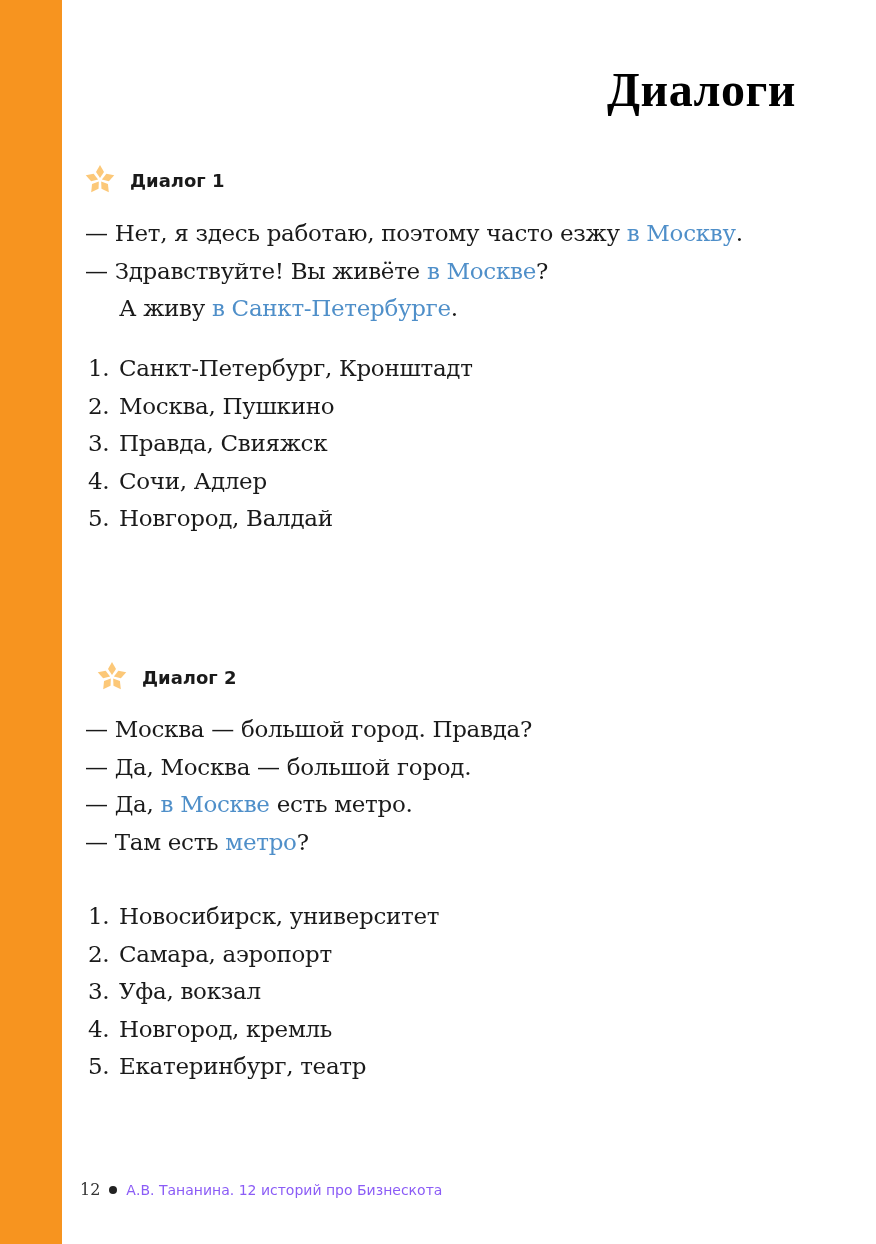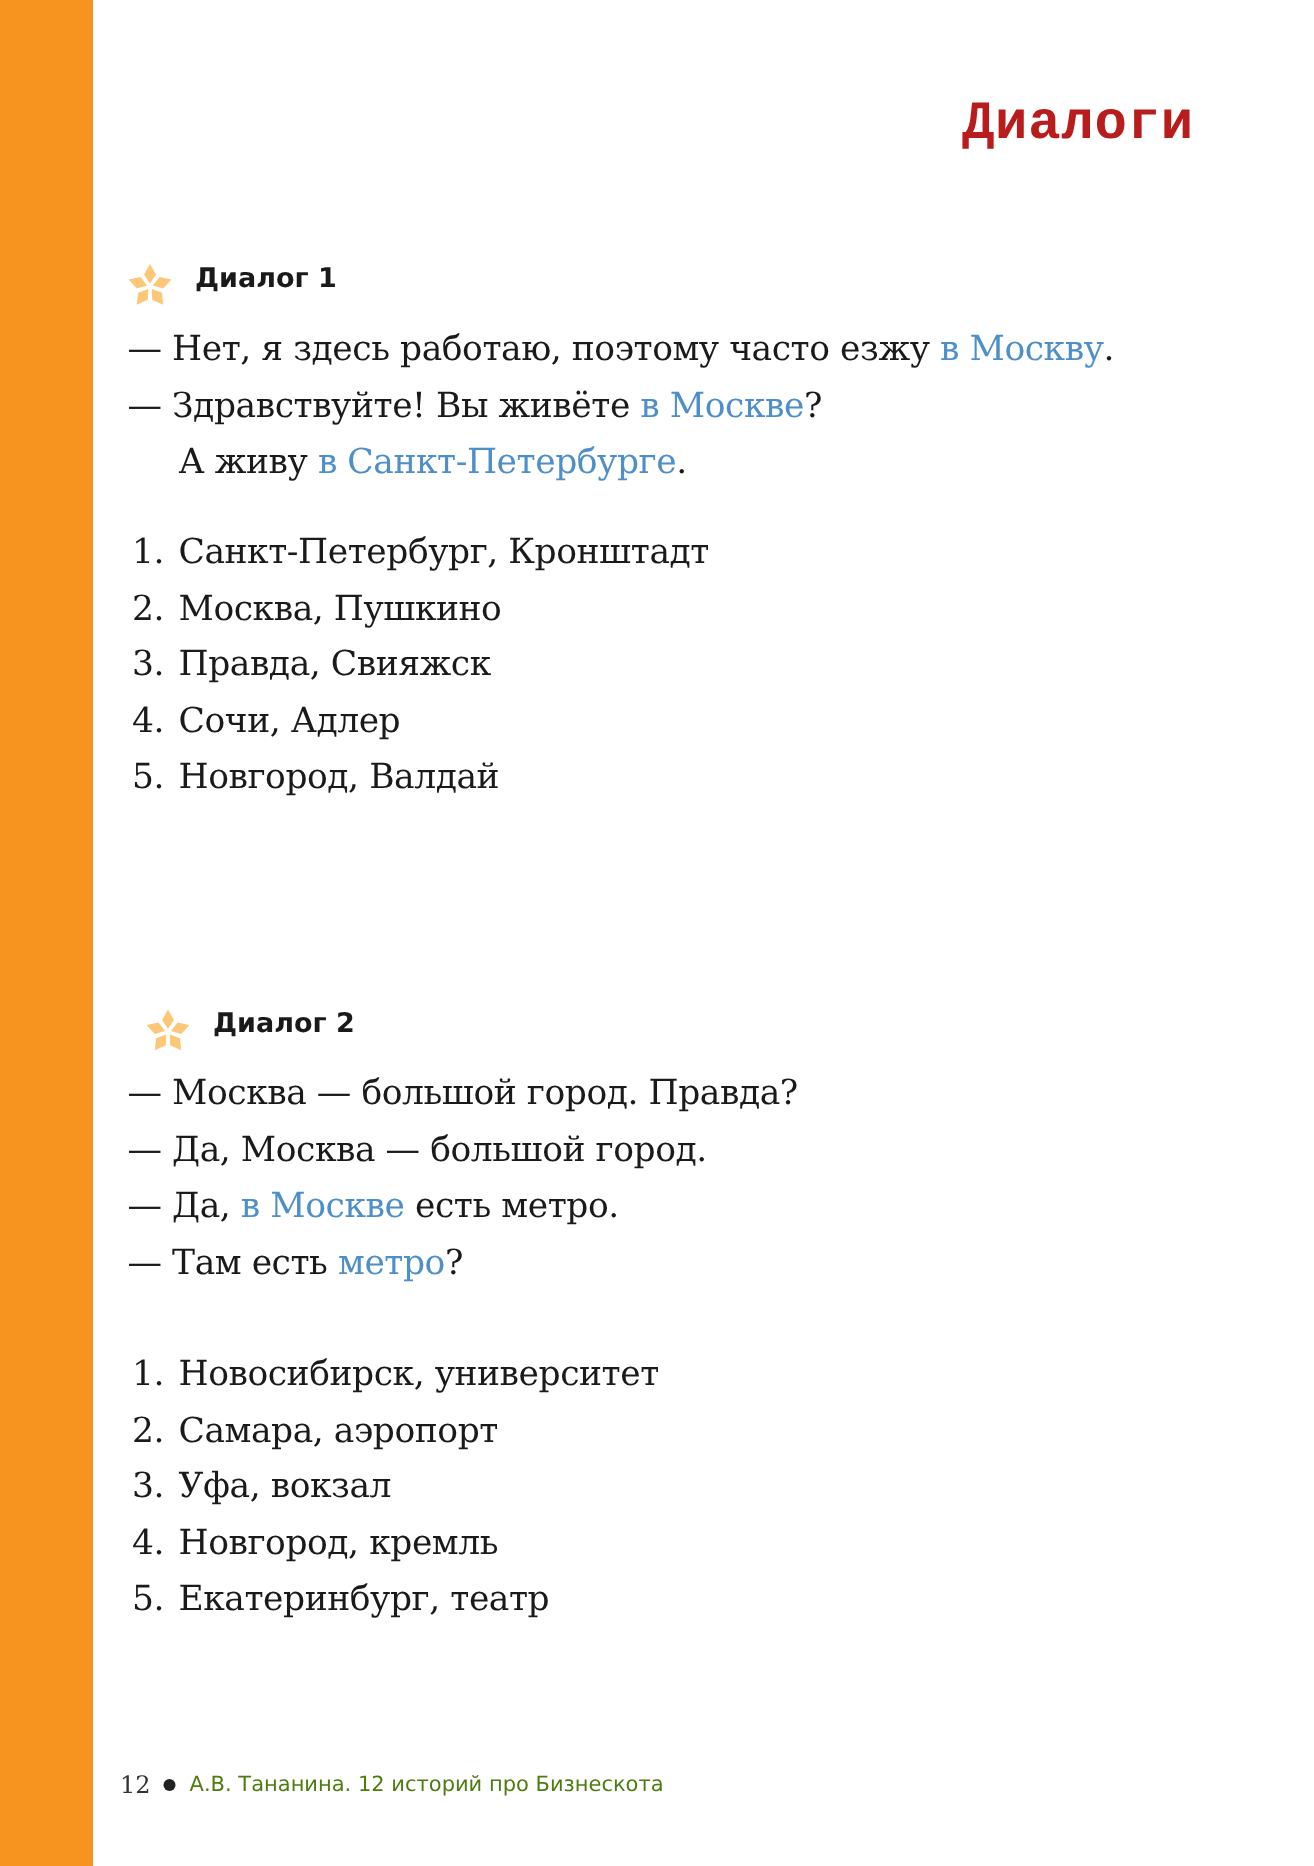--- a/index.html
+++ b/index.html
@@ -20,31 +20,30 @@
       left: 0;
       top: 0;
       width: 62px;
       height: 1244px;
       background: #F7941F;
     }
     .page-title {
       position: absolute;
       right: 80px;
       top: 62px;
-      font-family: Liberation Mono, monospace;
+      font-family: Liberation Serif, serif;
       font-weight: bold;
-      font-size: 36px;
-      color: #b91c1c;
+      font-size: 48px;
+      color: #000000;
       letter-spacing: 0.5px;
     }
     .section-heading {
       position: absolute;
       display: flex;
-      align-items: flex-start;
-      margin-top: 11px;
+      align-items: center;
     }
     .flower {
       width: 32px;
       height: 32px;
       margin-right: 14px;
     }
     .heading-label {
       font-family: "DejaVu Sans", sans-serif;
       font-weight: bold;
       font-size: 18px;
@@ -87,21 +86,21 @@
     .dot {
       width: 8px;
       height: 8px;
       border-radius: 50%;
       background: #222;
       margin: 0 9px 0 9px;
     }
     .footer-text {
       font-family: "DejaVu Sans", sans-serif;
       font-size: 14px;
-      color: #4d7c0f;
+      color: #8b5cf6;
     }
   </style>
 </head>
 <body>
 
 <div class="side-bar"></div>
 
 <div class="page-title">Диалоги</div>
 
 <div class="section-heading" style="left:84px; top:164px;">

